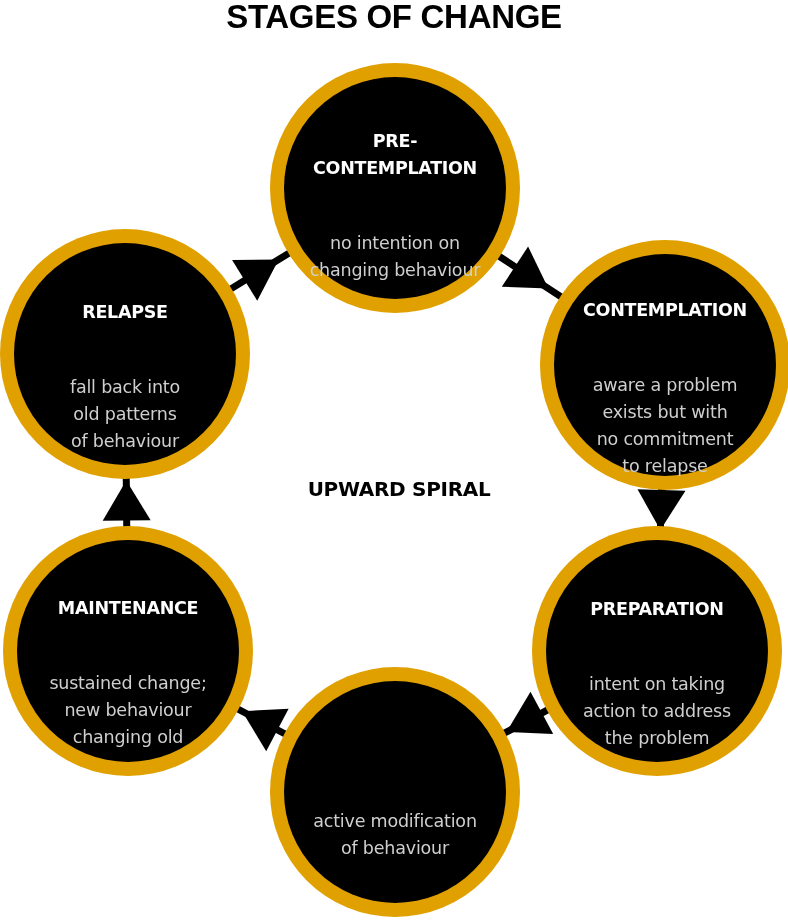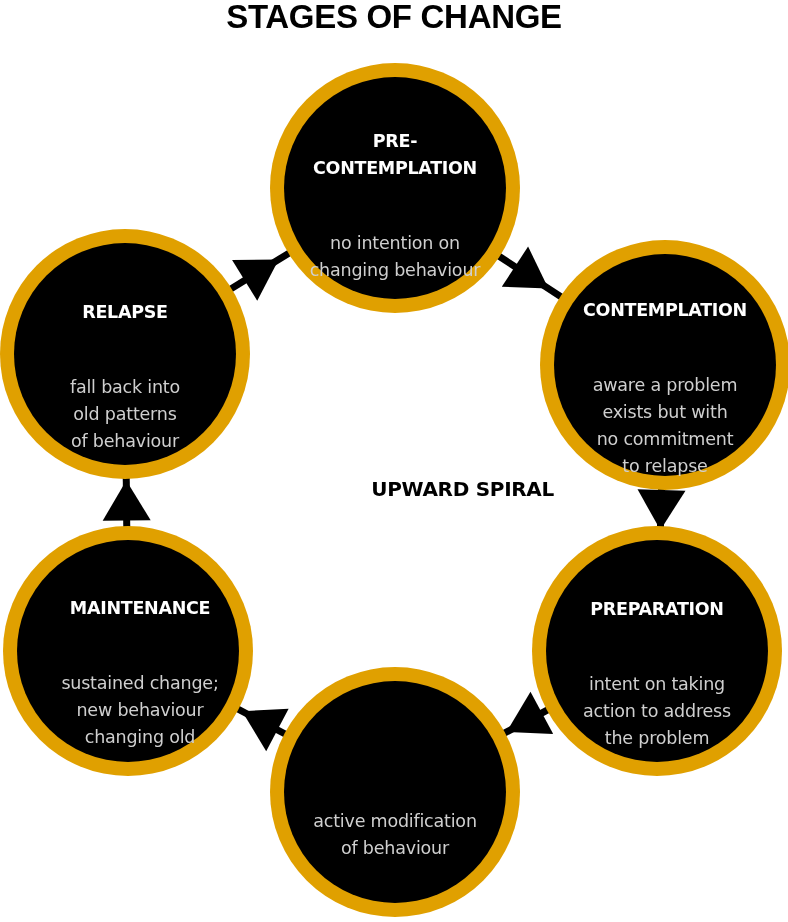--- a/index.html
+++ b/index.html
@@ -3,21 +3,21 @@
   <meta charset="utf-8">
   <style>
     html, body { margin: 0; padding: 0; background: #ffffff; }
     body { width: 788px; height: 922px; position: relative; overflow: hidden; font-family: "DejaVu Sans", sans-serif; }
     #diagram { position: absolute; left: 0; top: 0; }
     .title { position: absolute; left: 0; width: 788px; top: -2px; text-align: center; font-family: "Liberation Sans", sans-serif; font-weight: bold; font-size: 33px; color: #000; letter-spacing: -0.3px; }
     .stage { position: absolute; width: 220px; text-align: center; color: #fff; }
     .stage .name { font-family: "DejaVu Sans", sans-serif; font-weight: bold; font-size: 17.5px; line-height: 27px; color: #ffffff; letter-spacing: -0.3px; }
     .stage .desc { font-family: "DejaVu Sans", sans-serif; font-size: 17.5px; line-height: 27px; color: #cfcfcf; letter-spacing: -0.2px; margin-top: 48px; }
     .center { position: absolute; left: 244px; width: 310px; top: 474px; text-align: center; }
-    .center .ctitle { font-family: "DejaVu Sans", sans-serif; font-weight: bold; font-size: 20px; line-height: 30px; color: #000; letter-spacing: -0.3px; text-align: right; }
+    .center .ctitle { font-family: "DejaVu Sans", sans-serif; font-weight: bold; font-size: 20px; line-height: 30px; color: #000; letter-spacing: -0.3px; }
     .center .csub { font-family: "DejaVu Sans", sans-serif; font-size: 20px; line-height: 30px; color: #000; letter-spacing: -0.3px; }
   </style>
 </head>
 <body>
 
 <svg id="diagram" width="788" height="922" xmlns="http://www.w3.org/2000/svg">
   <g id="arrows-layer">
       <line x1="496.1940200138109" y1="254.33830200905382" x2="563.8059799861891" y2="298.6616979909462" stroke="#000000" stroke-width="7"></line>
       <polygon points="548.3989127297838,288.56150945619163 501.78833381433145,286.7030334228801 528.1043544460222,246.5599511033518" fill="#000000"></polygon>
       <line x1="661.6167079585307" y1="485.95269048252766" x2="660.3832920414693" y2="530.0473095174724" stroke="#000000" stroke-width="7"></line>
@@ -61,21 +61,21 @@
 
 <div id="stage-2" class="stage" style="left: 547px; top: 596px;">
   <div class="name">PREPARATION</div>
   <div class="desc"><span>intent on taking</span><br><span>action to address</span><br><span>the problem</span></div>
 </div>
 
 <div id="stage-3" class="stage" style="left: 285px; top: 760px;">
   <div class="desc"><span>active modification</span><br><span>of behaviour</span></div>
 </div>
 
-<div id="stage-4" class="stage" style="left: 30px; top: 595px;">
+<div id="stage-4" class="stage" style="left: 18px; top: 595px;">
   <div class="name">MAINTENANCE</div>
   <div class="desc"><span>sustained change;</span><br><span>new behaviour</span><br><span>changing old</span></div>
 </div>
 
 <div id="stage-5" class="stage" style="left: 15px; top: 299px;">
   <div class="name">RELAPSE</div>
   <div class="desc"><span>fall back into</span><br><span>old patterns</span><br><span>of behaviour</span></div>
 </div>
 
 <div class="center">

